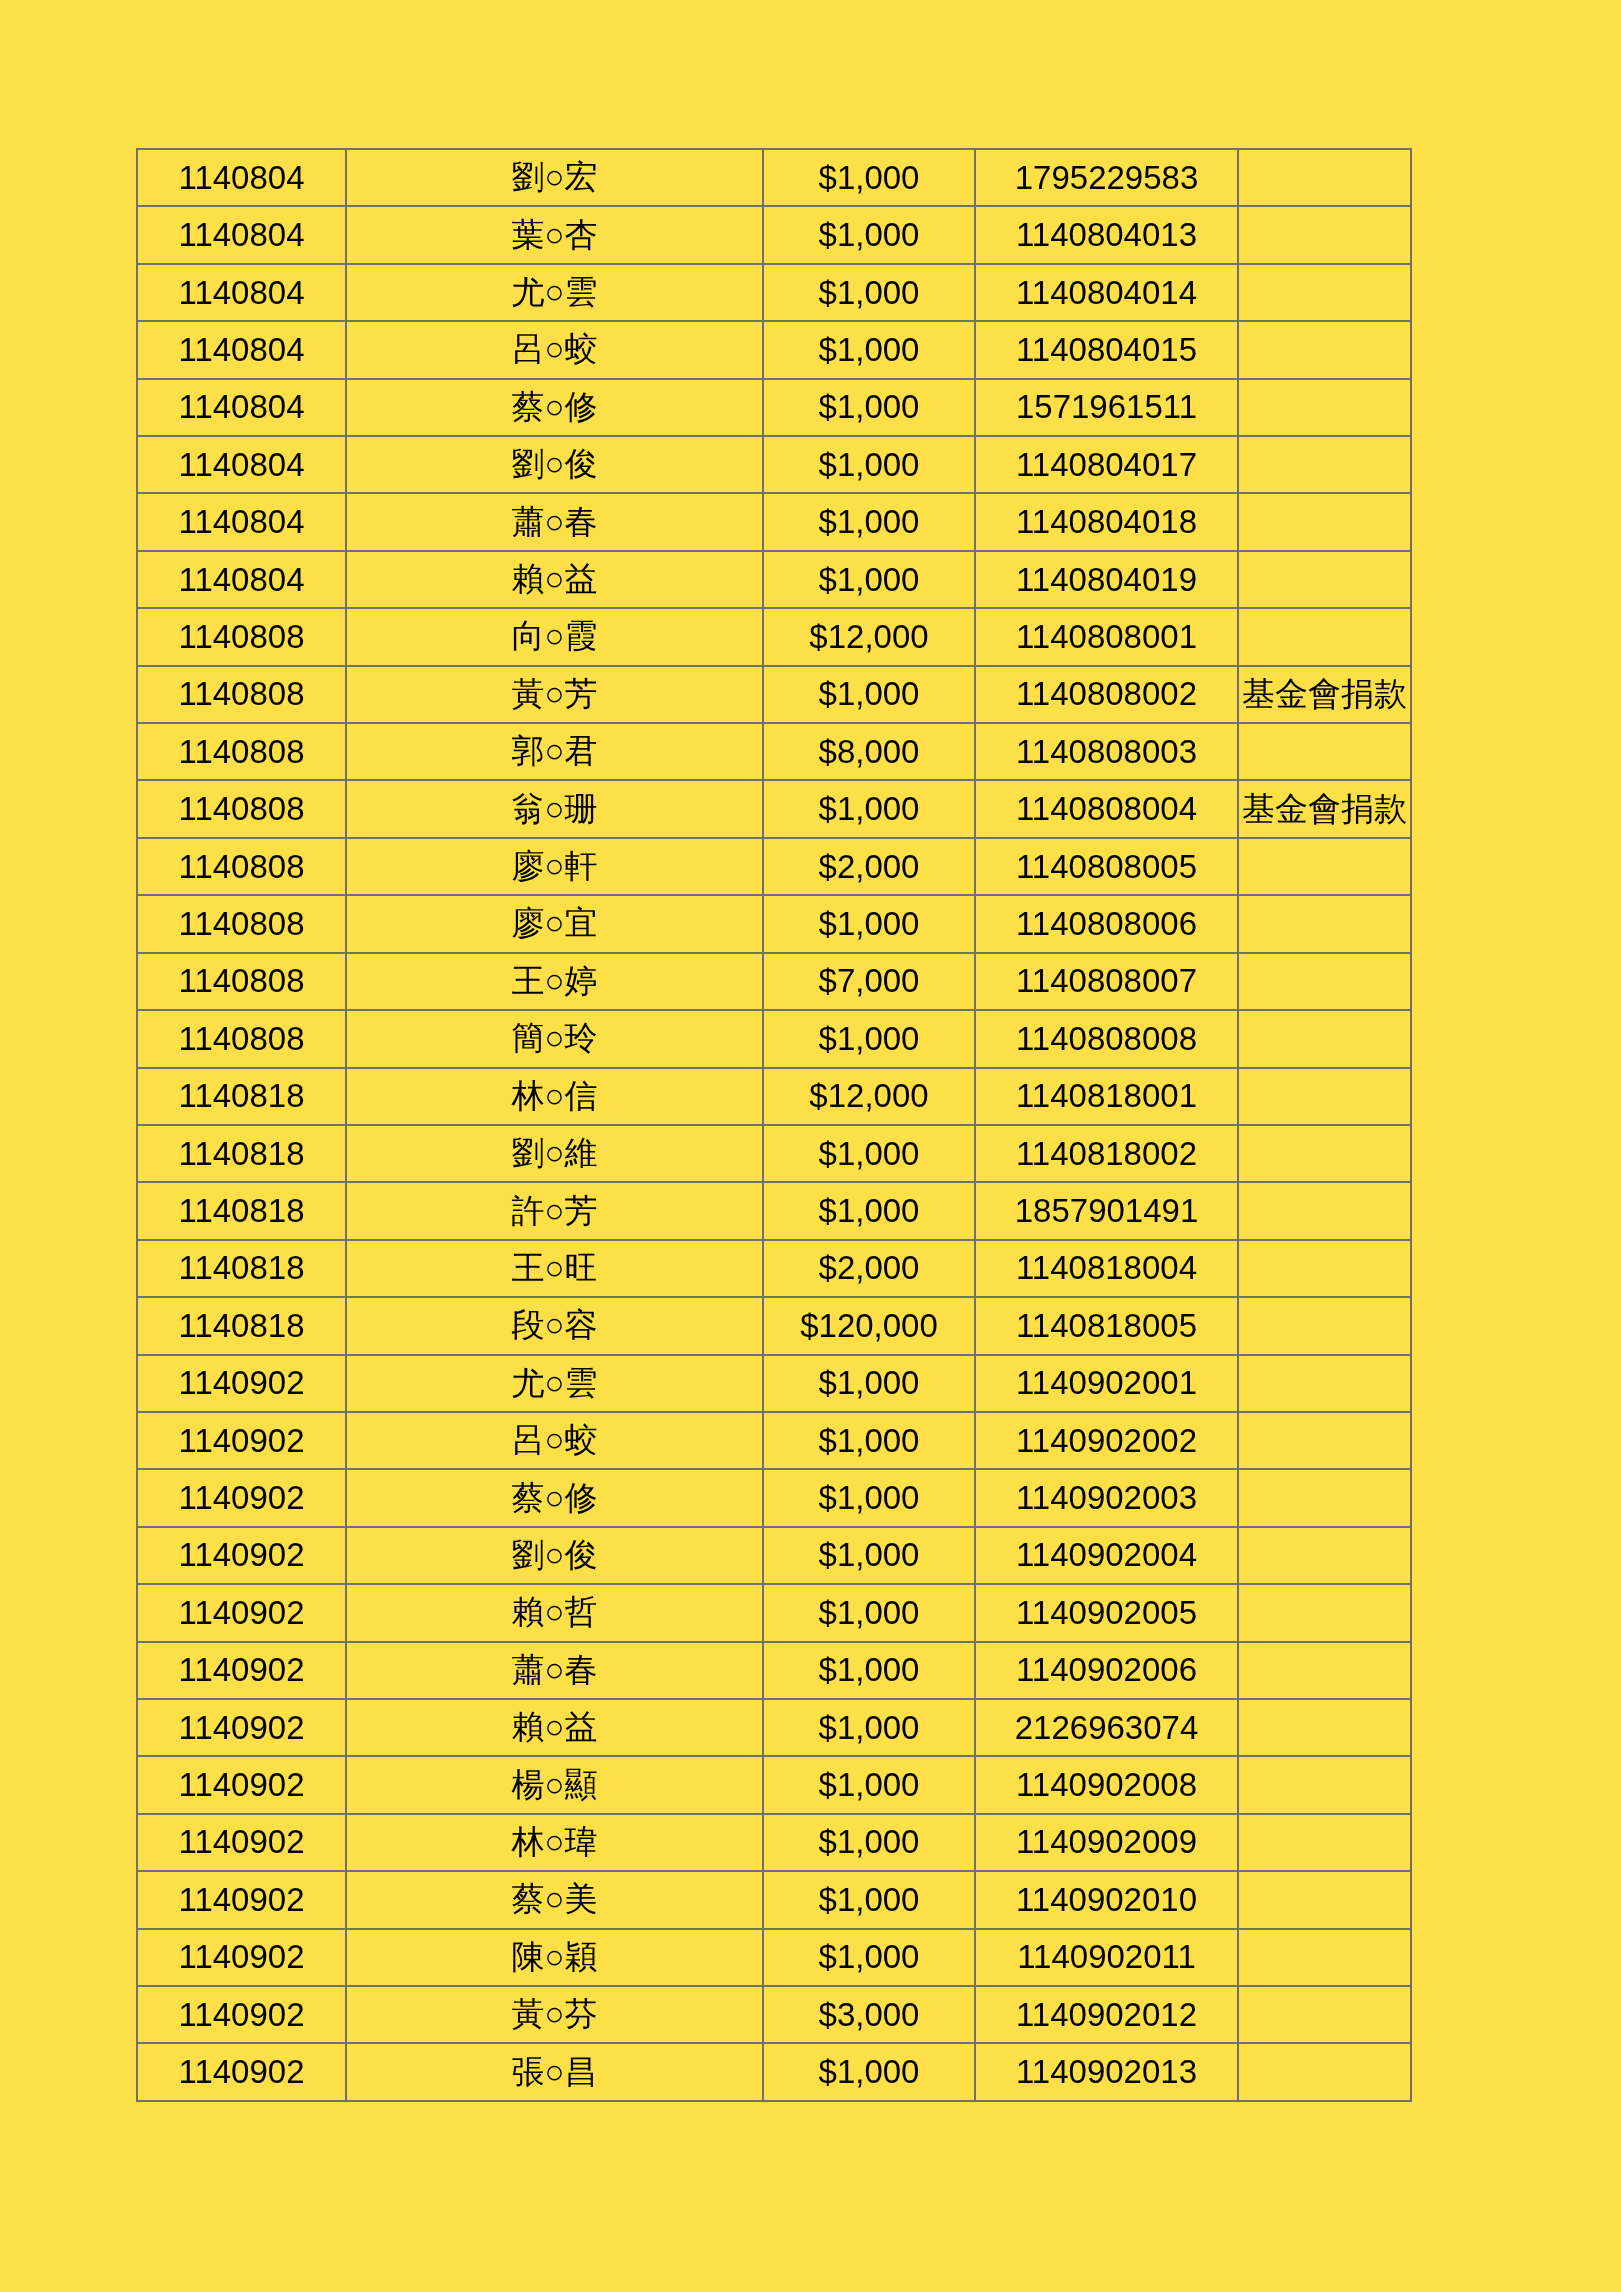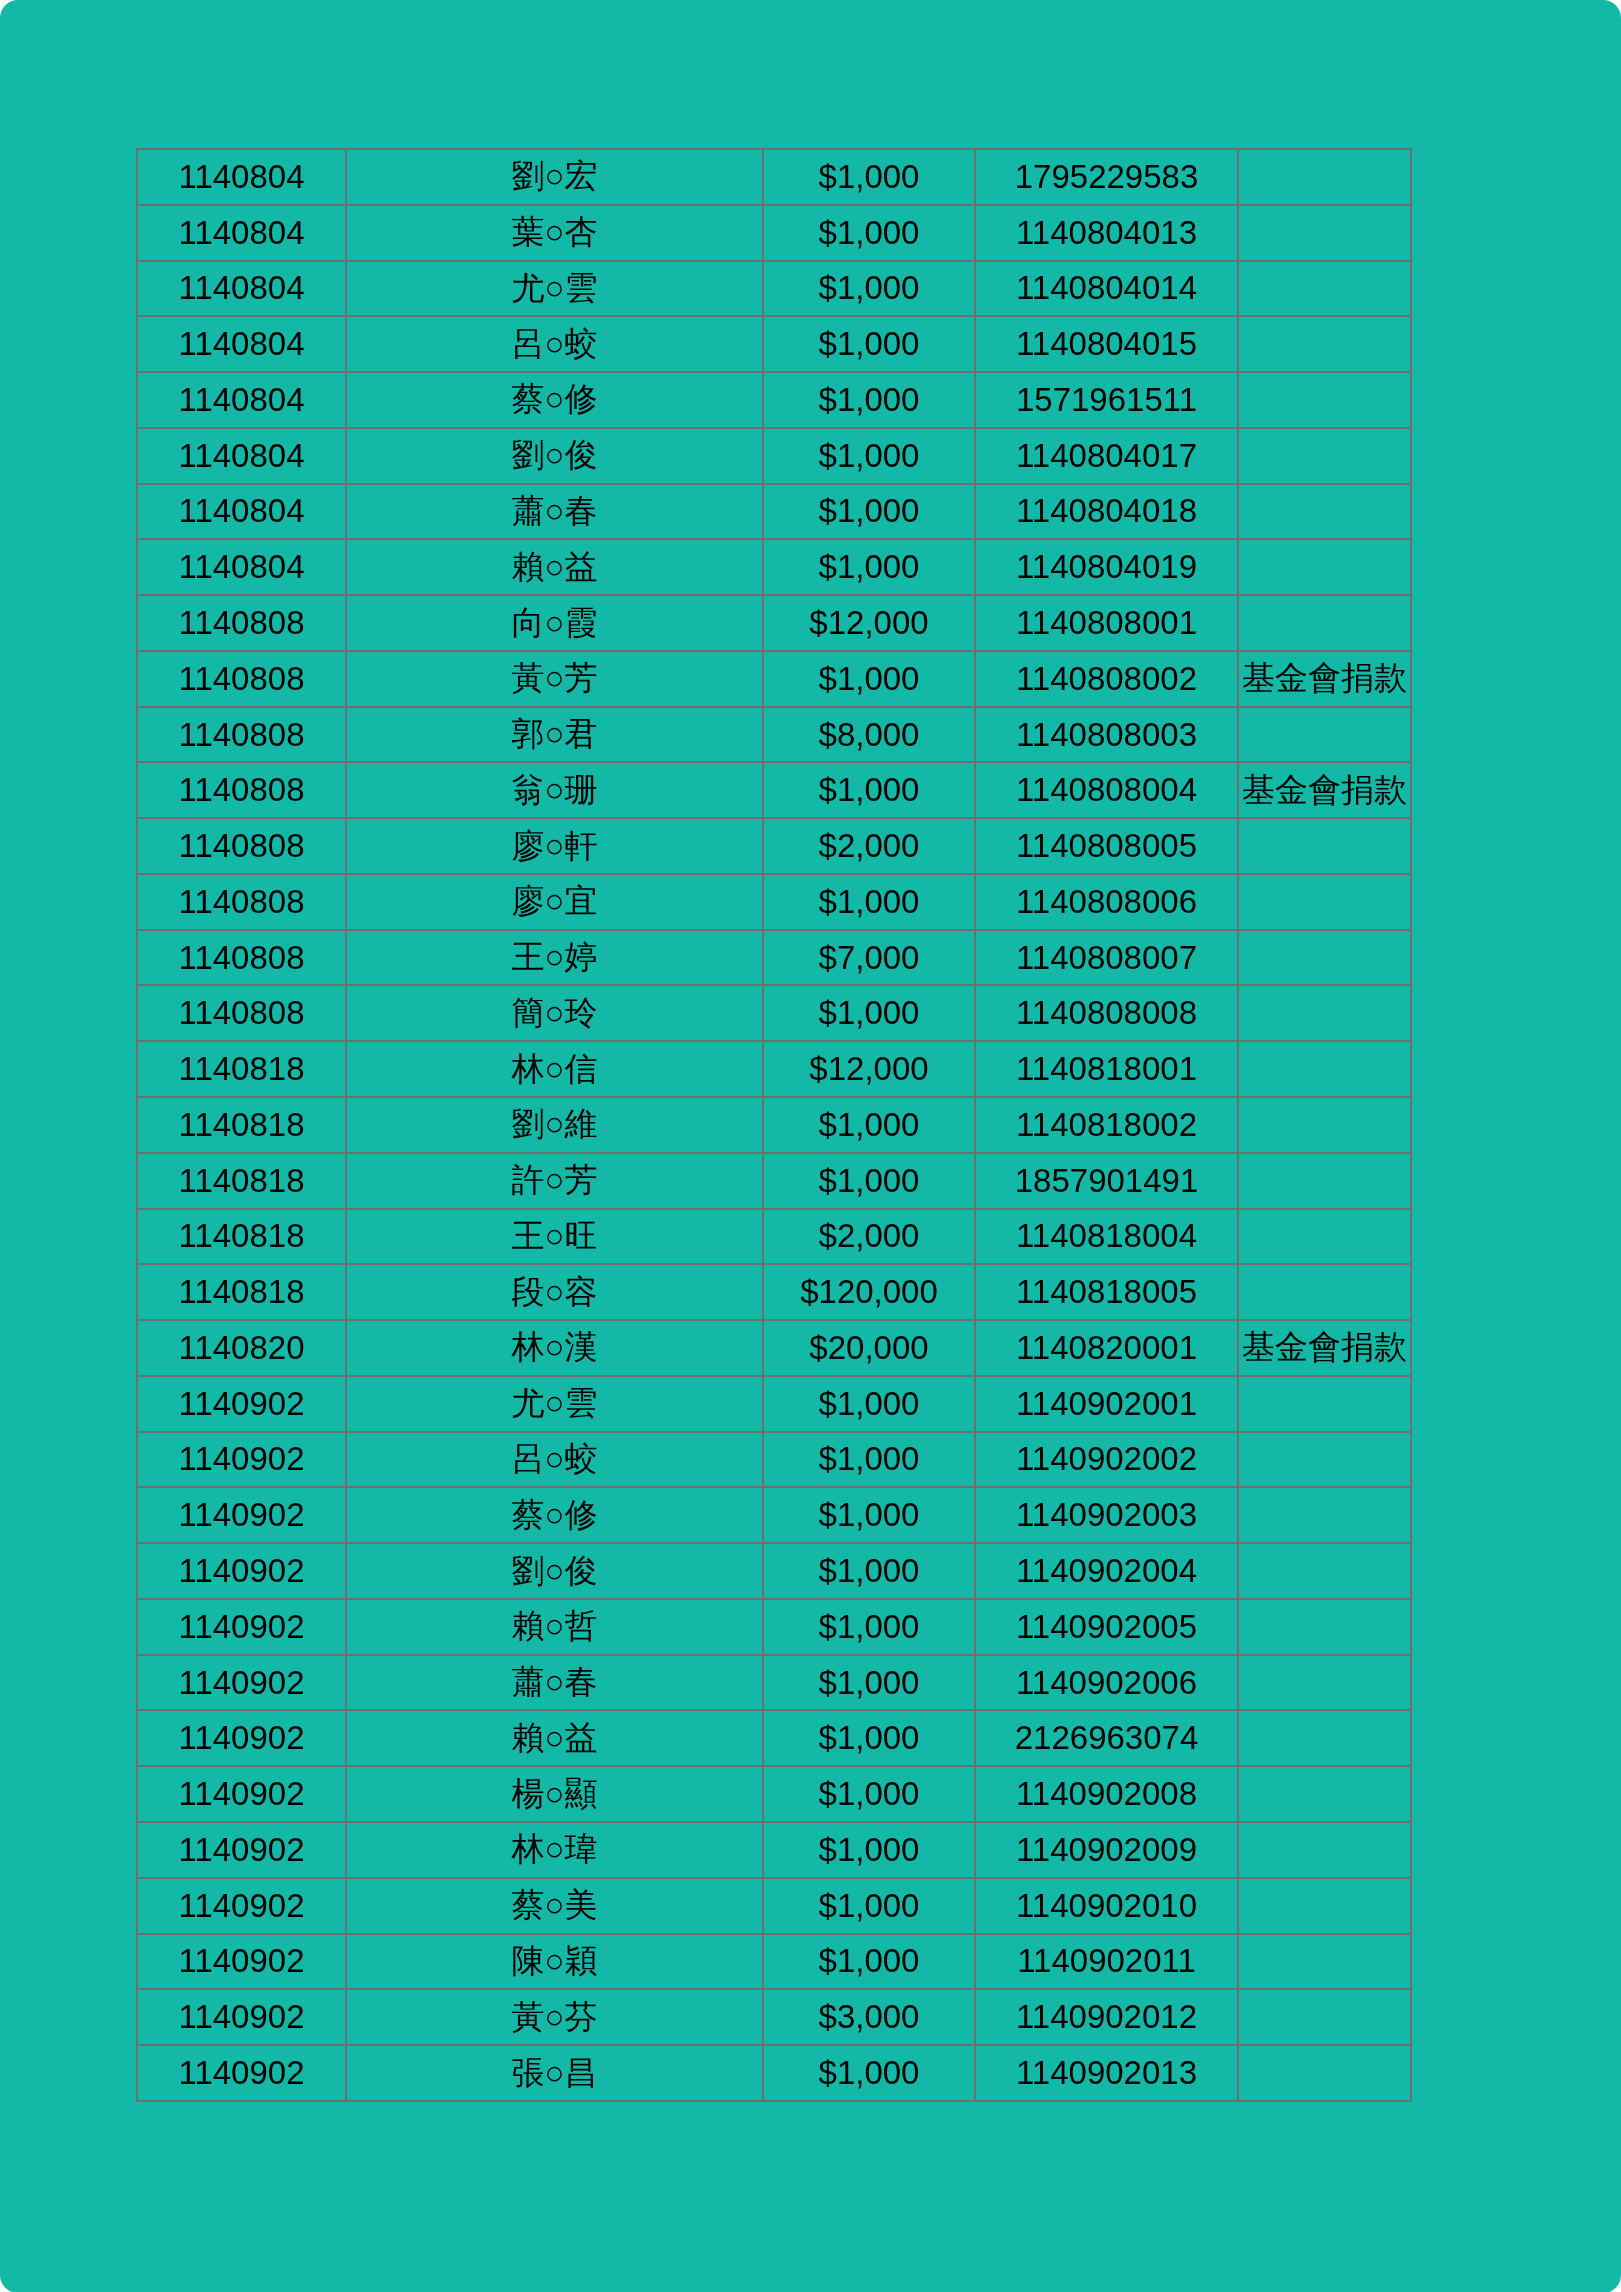--- a/index.html
+++ b/index.html
@@ -4,23 +4,22 @@
 <style>
   html, body {
     margin: 0;
     padding: 0;
     background: #ffffff;
   }
   .page {
     position: relative;
     width: 1621px;
     height: 2293px;
-    background: #14b8a6;
+    background: #fde047;
     overflow: hidden;
-    border-radius: 18px;
   }
   table.donation-table {
     position: absolute;
     left: 136px;
     top: 148px;
     width: 1273px;
     height: 1954px;
     border-collapse: collapse;
     table-layout: fixed;
     font-family: "Liberation Sans", "DejaVu Sans", sans-serif;
@@ -195,27 +194,20 @@
     <td></td>
   </tr>
         <tr>
     <td>1140818</td>
     <td>段○容</td>
     <td>$120,000</td>
     <td>1140818005</td>
     <td></td>
   </tr>
         <tr>
-    <td>1140820</td>
-    <td>林○漢</td>
-    <td>$20,000</td>
-    <td>1140820001</td>
-    <td>基金會捐款</td>
-  </tr>
-        <tr>
     <td>1140902</td>
     <td>尤○雲</td>
     <td>$1,000</td>
     <td>1140902001</td>
     <td></td>
   </tr>
         <tr>
     <td>1140902</td>
     <td>呂○蛟</td>
     <td>$1,000</td>

